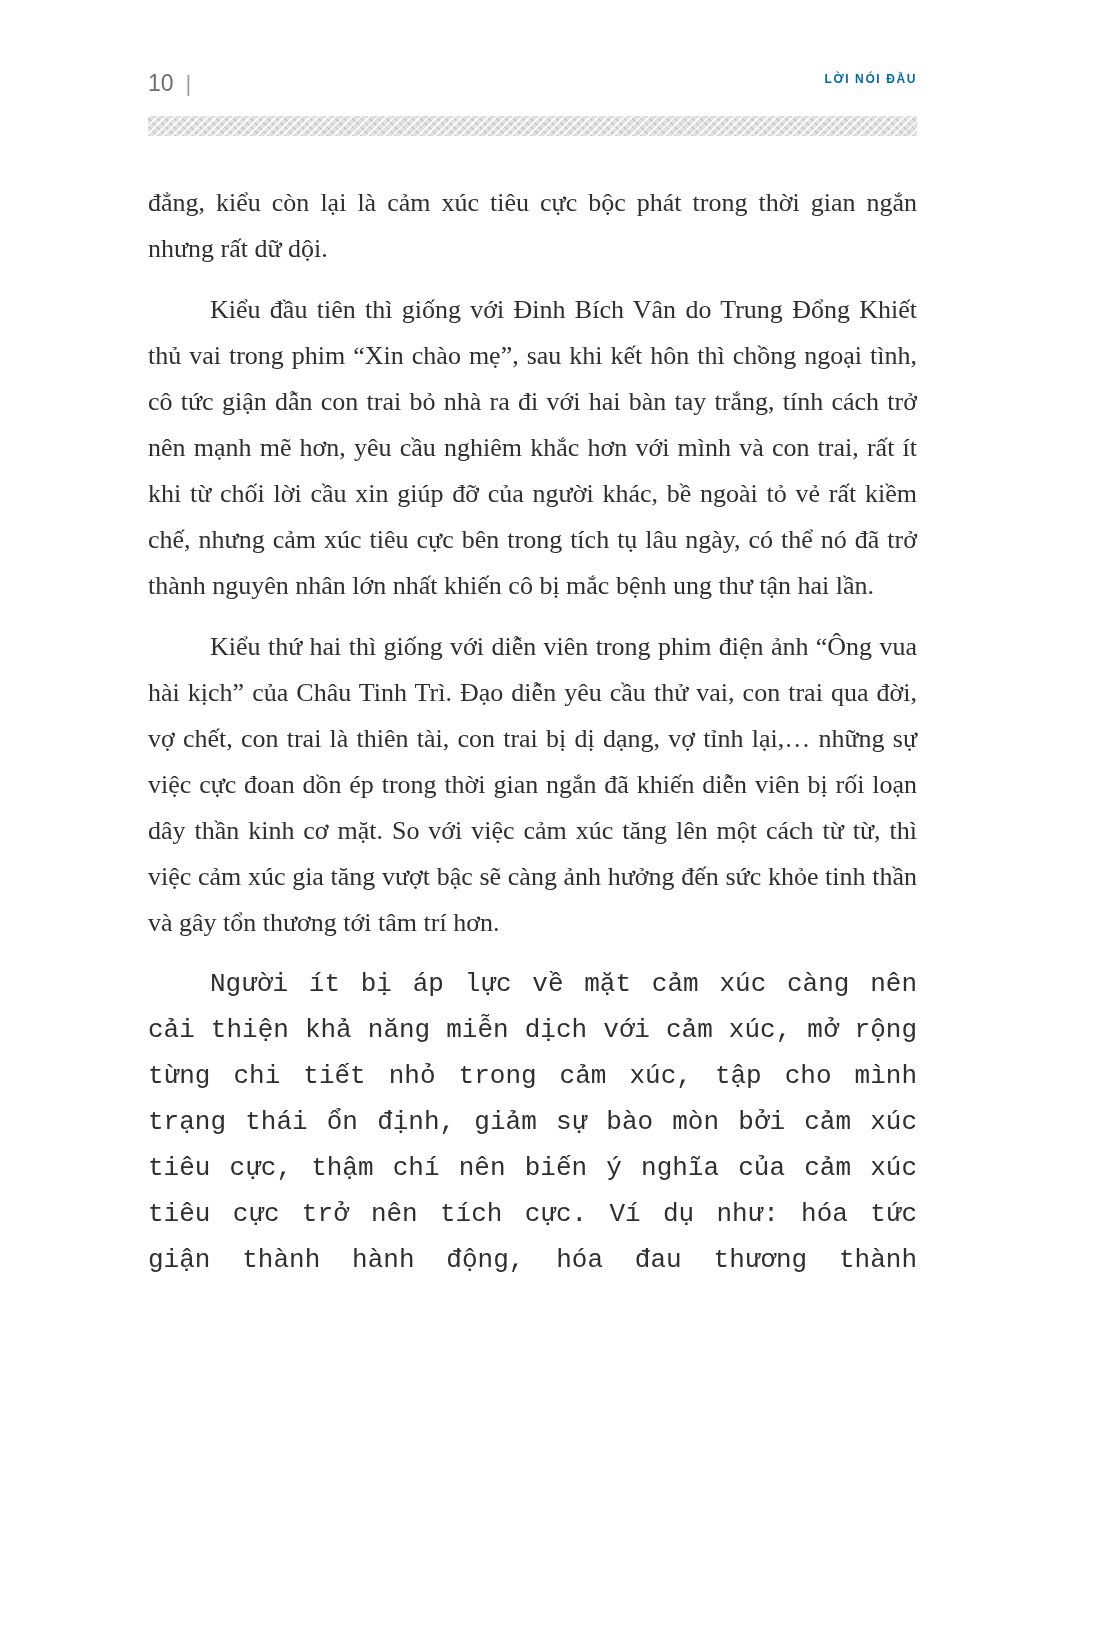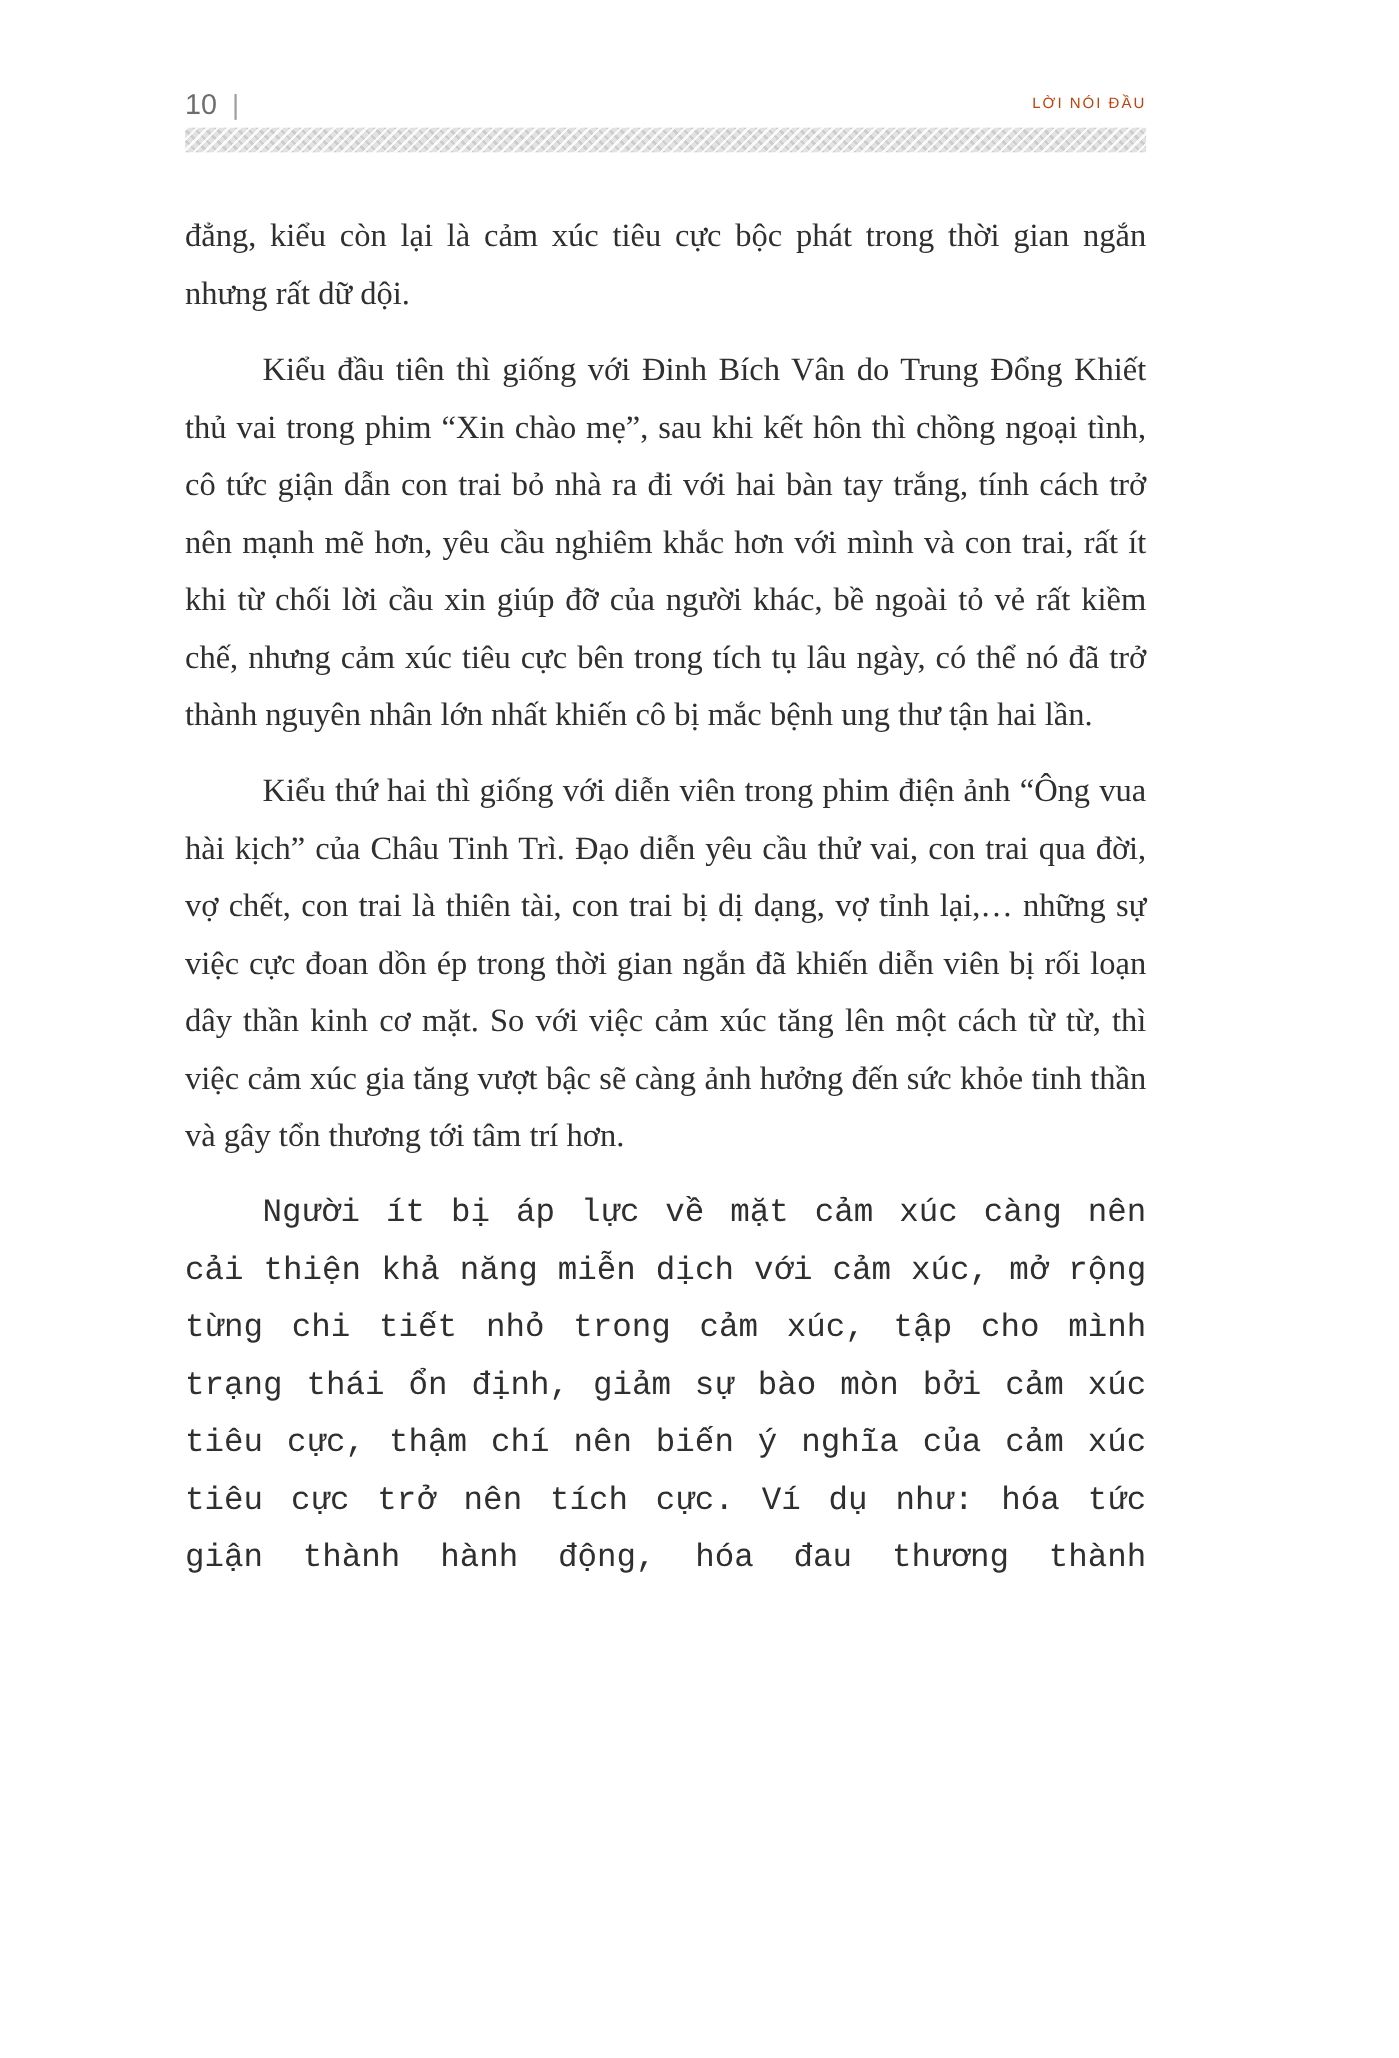--- a/index.html
+++ b/index.html
@@ -16,42 +16,42 @@
     box-sizing: border-box;
     background: #ffffff;
     padding: 72px 202px 80px 148px;
     font-family: "Liberation Serif", "DejaVu Serif", serif;
     color: #2f2f2f;
   }
   
   .page-header {
     display: flex;
     justify-content: space-between;
-    align-items: center;
-    margin-bottom: 7px;
+    align-items: flex-start;
+    margin-bottom: 21px;
     font-family: "Liberation Sans", "DejaVu Sans", sans-serif;
   }
   .page-number-wrap {
     font-size: 23px;
     color: #6e6e6e;
     line-height: 1;
     display: flex;
     align-items: baseline;
     gap: 12px;
   }
   .page-number-sep {
     color: #a0a0a0;
     font-weight: 300;
     font-size: 22px;
   }
   .section-title {
     font-size: 12px;
-    font-weight: normal;
+    font-weight: bold;
     letter-spacing: 1.6px;
-    color: #c2410c;
+    color: #0369a1;
     padding-bottom: 3px;
   }
   
   .deco-band {
     height: 20px;
     margin-bottom: 44px;
     background-color: #e2e2e2;
     background-image:
       repeating-linear-gradient(135deg, rgba(255,255,255,0.85) 0 2px, rgba(255,255,255,0) 2px 6px),
       repeating-linear-gradient(45deg, rgba(178,178,178,0.45) 0 2px, rgba(178,178,178,0) 2px 6px);

